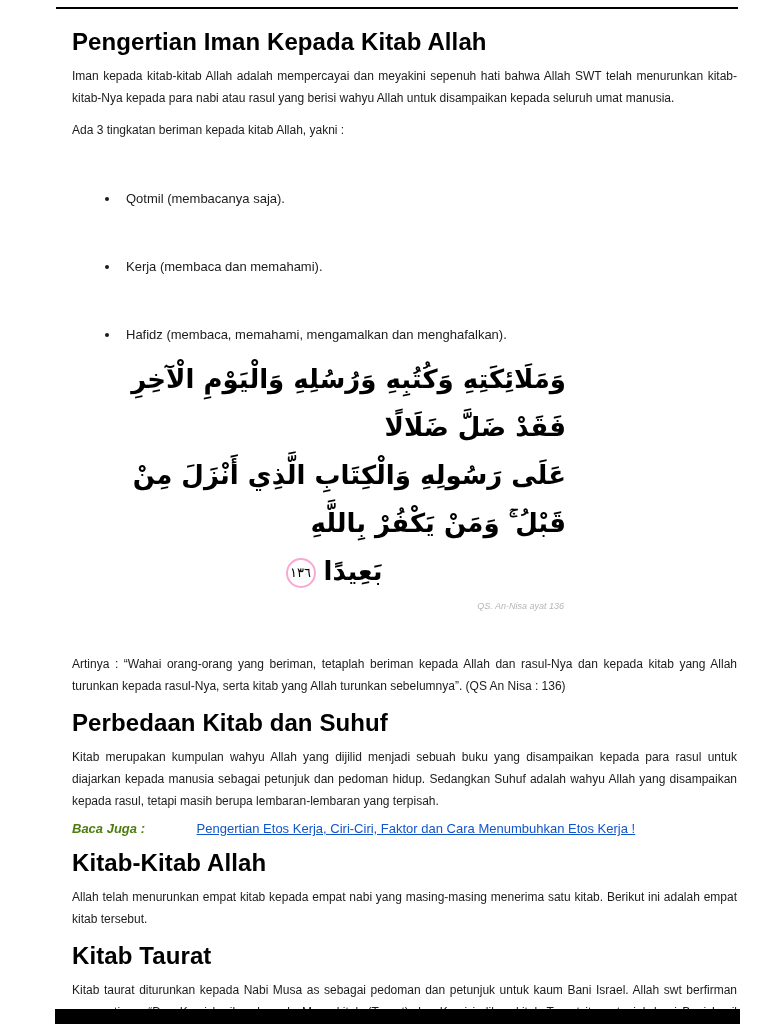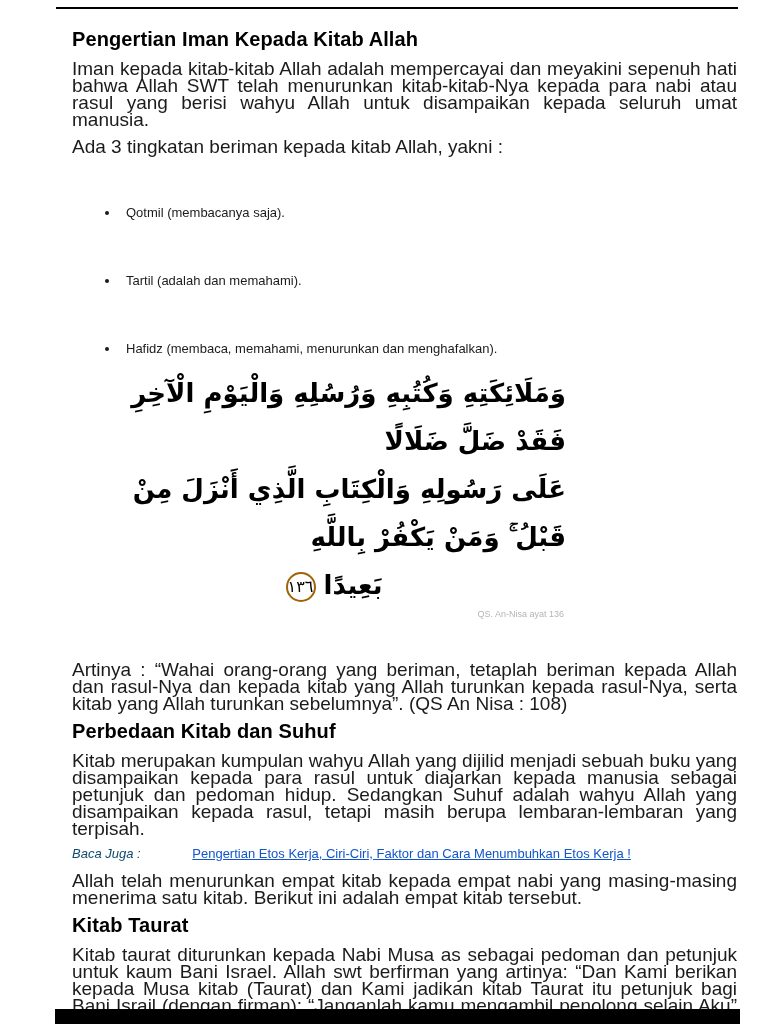--- a/index.html
+++ b/index.html
@@ -21,30 +21,30 @@
   .page-edge-bottom {
     position: absolute;
     bottom: 0; left: 55px; right: 28px;
     height: 15px;
     background: #000;
   }
   .page-content {
     padding: 28px 31px 0 72px;
   }
   h1, h2 {
-    font-size: 20px;
+    font-size: 24px;
     font-weight: bold;
     color: #000;
     margin: 0 0 9px 0;
     letter-spacing: 0.1px;
   }
-  h2 { margin-top: 4px; }
+  h2 { margin-top: 12px; }
   p {
-    font-size: 19px;
-    line-height: 17px;
+    font-size: 12px;
+    line-height: 22px;
     text-align: justify;
     margin: 0 0 10px 0;
   }
   ul {
     margin: 4px 0 10px 0;
     padding-left: 48px;
     list-style: disc;
   }
   li {
     font-size: 13px;
@@ -62,44 +62,45 @@
     font-family: "DejaVu Sans", sans-serif;
     font-size: 26px;
     font-weight: bold;
     line-height: 48px;
     color: #000;
   }
   .arabic-line-last { text-align: center; }
   .verse-circle {
     display: inline-block;
     width: 26px; height: 26px;
-    border: 2px solid #a16207;
+    border: 2px solid #f9a8d4;
     border-radius: 50%;
-    font-size: 16px;
+    font-size: 13px;
     line-height: 26px;
     text-align: center;
     vertical-align: middle;
     margin: 0 8px;
     font-weight: normal;
   }
   .arabic-caption {
     text-align: right;
     font-size: 9px;
+    font-style: italic;
     color: #b5b5b5;
-    margin: 0 2px 42px 0;
+    margin: 6px 2px 42px 0;
   }
   .baca-juga {
     font-size: 13px;
     line-height: 17px;
     margin: 0 0 10px 0;
   }
   .baca-juga-label {
-    font-weight: normal;
+    font-weight: bold;
     font-style: italic;
-    color: #0c4a6e;
+    color: #4d7c0f;
   }
   .baca-juga-link {
     color: #1155cc;
     text-decoration: underline;
     cursor: pointer;
     margin-left: 48px;
   }
   .mb-tight { margin-bottom: 8px; }
 </style>
 </head>
@@ -111,46 +112,47 @@
 
   <h1>Pengertian Iman Kepada Kitab Allah</h1>
 
   <p>Iman kepada kitab-kitab Allah adalah mempercayai dan meyakini sepenuh hati bahwa Allah SWT telah menurunkan kitab-kitab-Nya kepada para nabi atau rasul yang berisi wahyu Allah untuk disampaikan kepada seluruh umat manusia.</p>
 
 
   <p class="mb-tight">Ada 3 tingkatan beriman kepada kitab Allah, yakni :</p>
 
   <ul>
     <li>Qotmil (membacanya saja).</li>
-    <li>Tartil (adalah dan memahami).</li>
-    <li>Hafidz (membaca, memahami, menurunkan dan menghafalkan).</li>
+    <li>Kerja (membaca dan memahami).</li>
+    <li>Hafidz (membaca, memahami, mengamalkan dan menghafalkan).</li>
   </ul>
 
 
   <div class="arabic-wrap">
     <div class="arabic-verse">
       <div>وَمَلَائِكَتِهِ وَكُتُبِهِ وَرُسُلِهِ وَالْيَوْمِ الْآخِرِ فَقَدْ ضَلَّ ضَلَالًا</div>
       <div>عَلَى رَسُولِهِ وَالْكِتَابِ الَّذِي أَنْزَلَ مِنْ قَبْلُ ۚ وَمَنْ يَكْفُرْ بِاللَّهِ</div>
       <div class="arabic-line-last"><span>بَعِيدًا</span><span class="verse-circle">١٣٦</span></div>
     </div>
     <div class="arabic-caption">QS. An-Nisa ayat 136</div>
   </div>
 
-  <p class="mb-tight">Artinya : “Wahai orang-orang yang beriman, tetaplah beriman kepada Allah dan rasul-Nya dan kepada kitab yang Allah turunkan kepada rasul-Nya, serta kitab yang Allah turunkan sebelumnya”. (QS An Nisa : 108)</p>
+  <p class="mb-tight">Artinya : “Wahai orang-orang yang beriman, tetaplah beriman kepada Allah dan rasul-Nya dan kepada kitab yang Allah turunkan kepada rasul-Nya, serta kitab yang Allah turunkan sebelumnya”. (QS An Nisa : 136)</p>
 
   <h2>Perbedaan Kitab dan Suhuf</h2>
 
   <p class="mb-tight">Kitab merupakan kumpulan wahyu Allah yang dijilid menjadi sebuah buku yang disampaikan kepada para rasul untuk diajarkan kepada manusia sebagai petunjuk dan pedoman hidup. Sedangkan Suhuf adalah wahyu Allah yang disampaikan kepada rasul, tetapi masih berupa lembaran-lembaran yang terpisah.</p>
 
 
   <p class="baca-juga">
     <span class="baca-juga-label">Baca Juga :</span>
     <a class="baca-juga-link" href="#">Pengertian Etos Kerja, Ciri-Ciri, Faktor dan Cara Menumbuhkan Etos Kerja !</a>
   </p>
 
+  <h2>Kitab-Kitab Allah</h2>
 
   <p class="mb-tight">Allah telah menurunkan empat kitab kepada empat nabi yang masing-masing menerima satu kitab. Berikut ini adalah empat kitab tersebut.</p>
 
   <h2>Kitab Taurat</h2>
 
   <p>Kitab taurat diturunkan kepada Nabi Musa as sebagai pedoman dan petunjuk untuk kaum Bani Israel. Allah swt berfirman yang artinya: “Dan Kami berikan kepada Musa kitab (Taurat) dan Kami jadikan kitab Taurat itu petunjuk bagi Bani Israil (dengan firman): “Janganlah kamu mengambil penolong selain Aku” (QS. Al-Isra’ [17]: 2)</p>
 
 </div>
 
 <div class="page-edge-bottom"></div>

